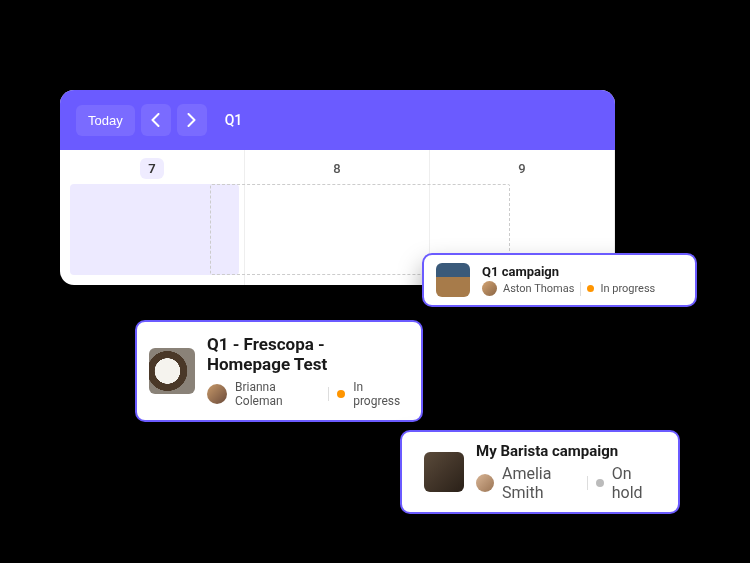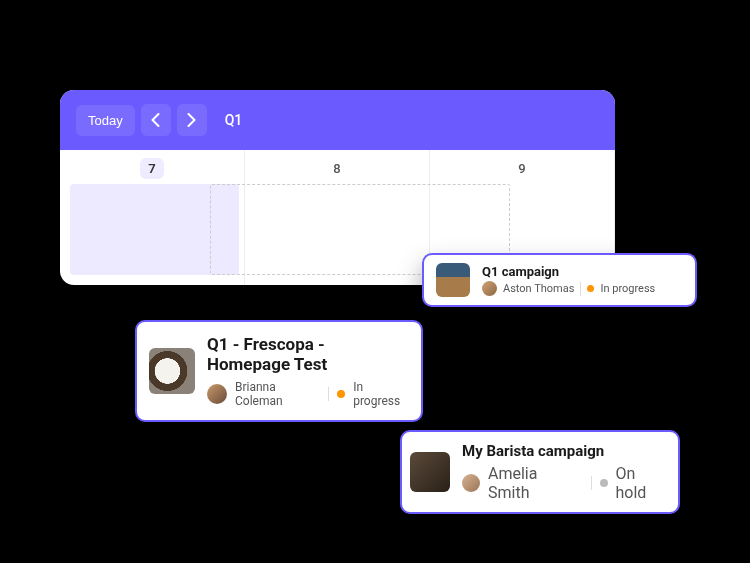--- a/index.html
+++ b/index.html
@@ -117,21 +117,21 @@
 
     
     .card {
       position: absolute;
       background: #fff;
       border: 2.5px solid #6b5bff;
       border-radius: 10px;
       box-shadow: 0 12px 24px rgba(0,0,0,0.35);
       display: flex;
       align-items: center;
-      padding: 10px 8px;
+      padding: 10px 22px;
       gap: 12px;
     }
 
     .card-thumb {
       width: 40px;
       height: 40px;
       border-radius: 6px;
       flex-shrink: 0;
       background: #888;
     }

